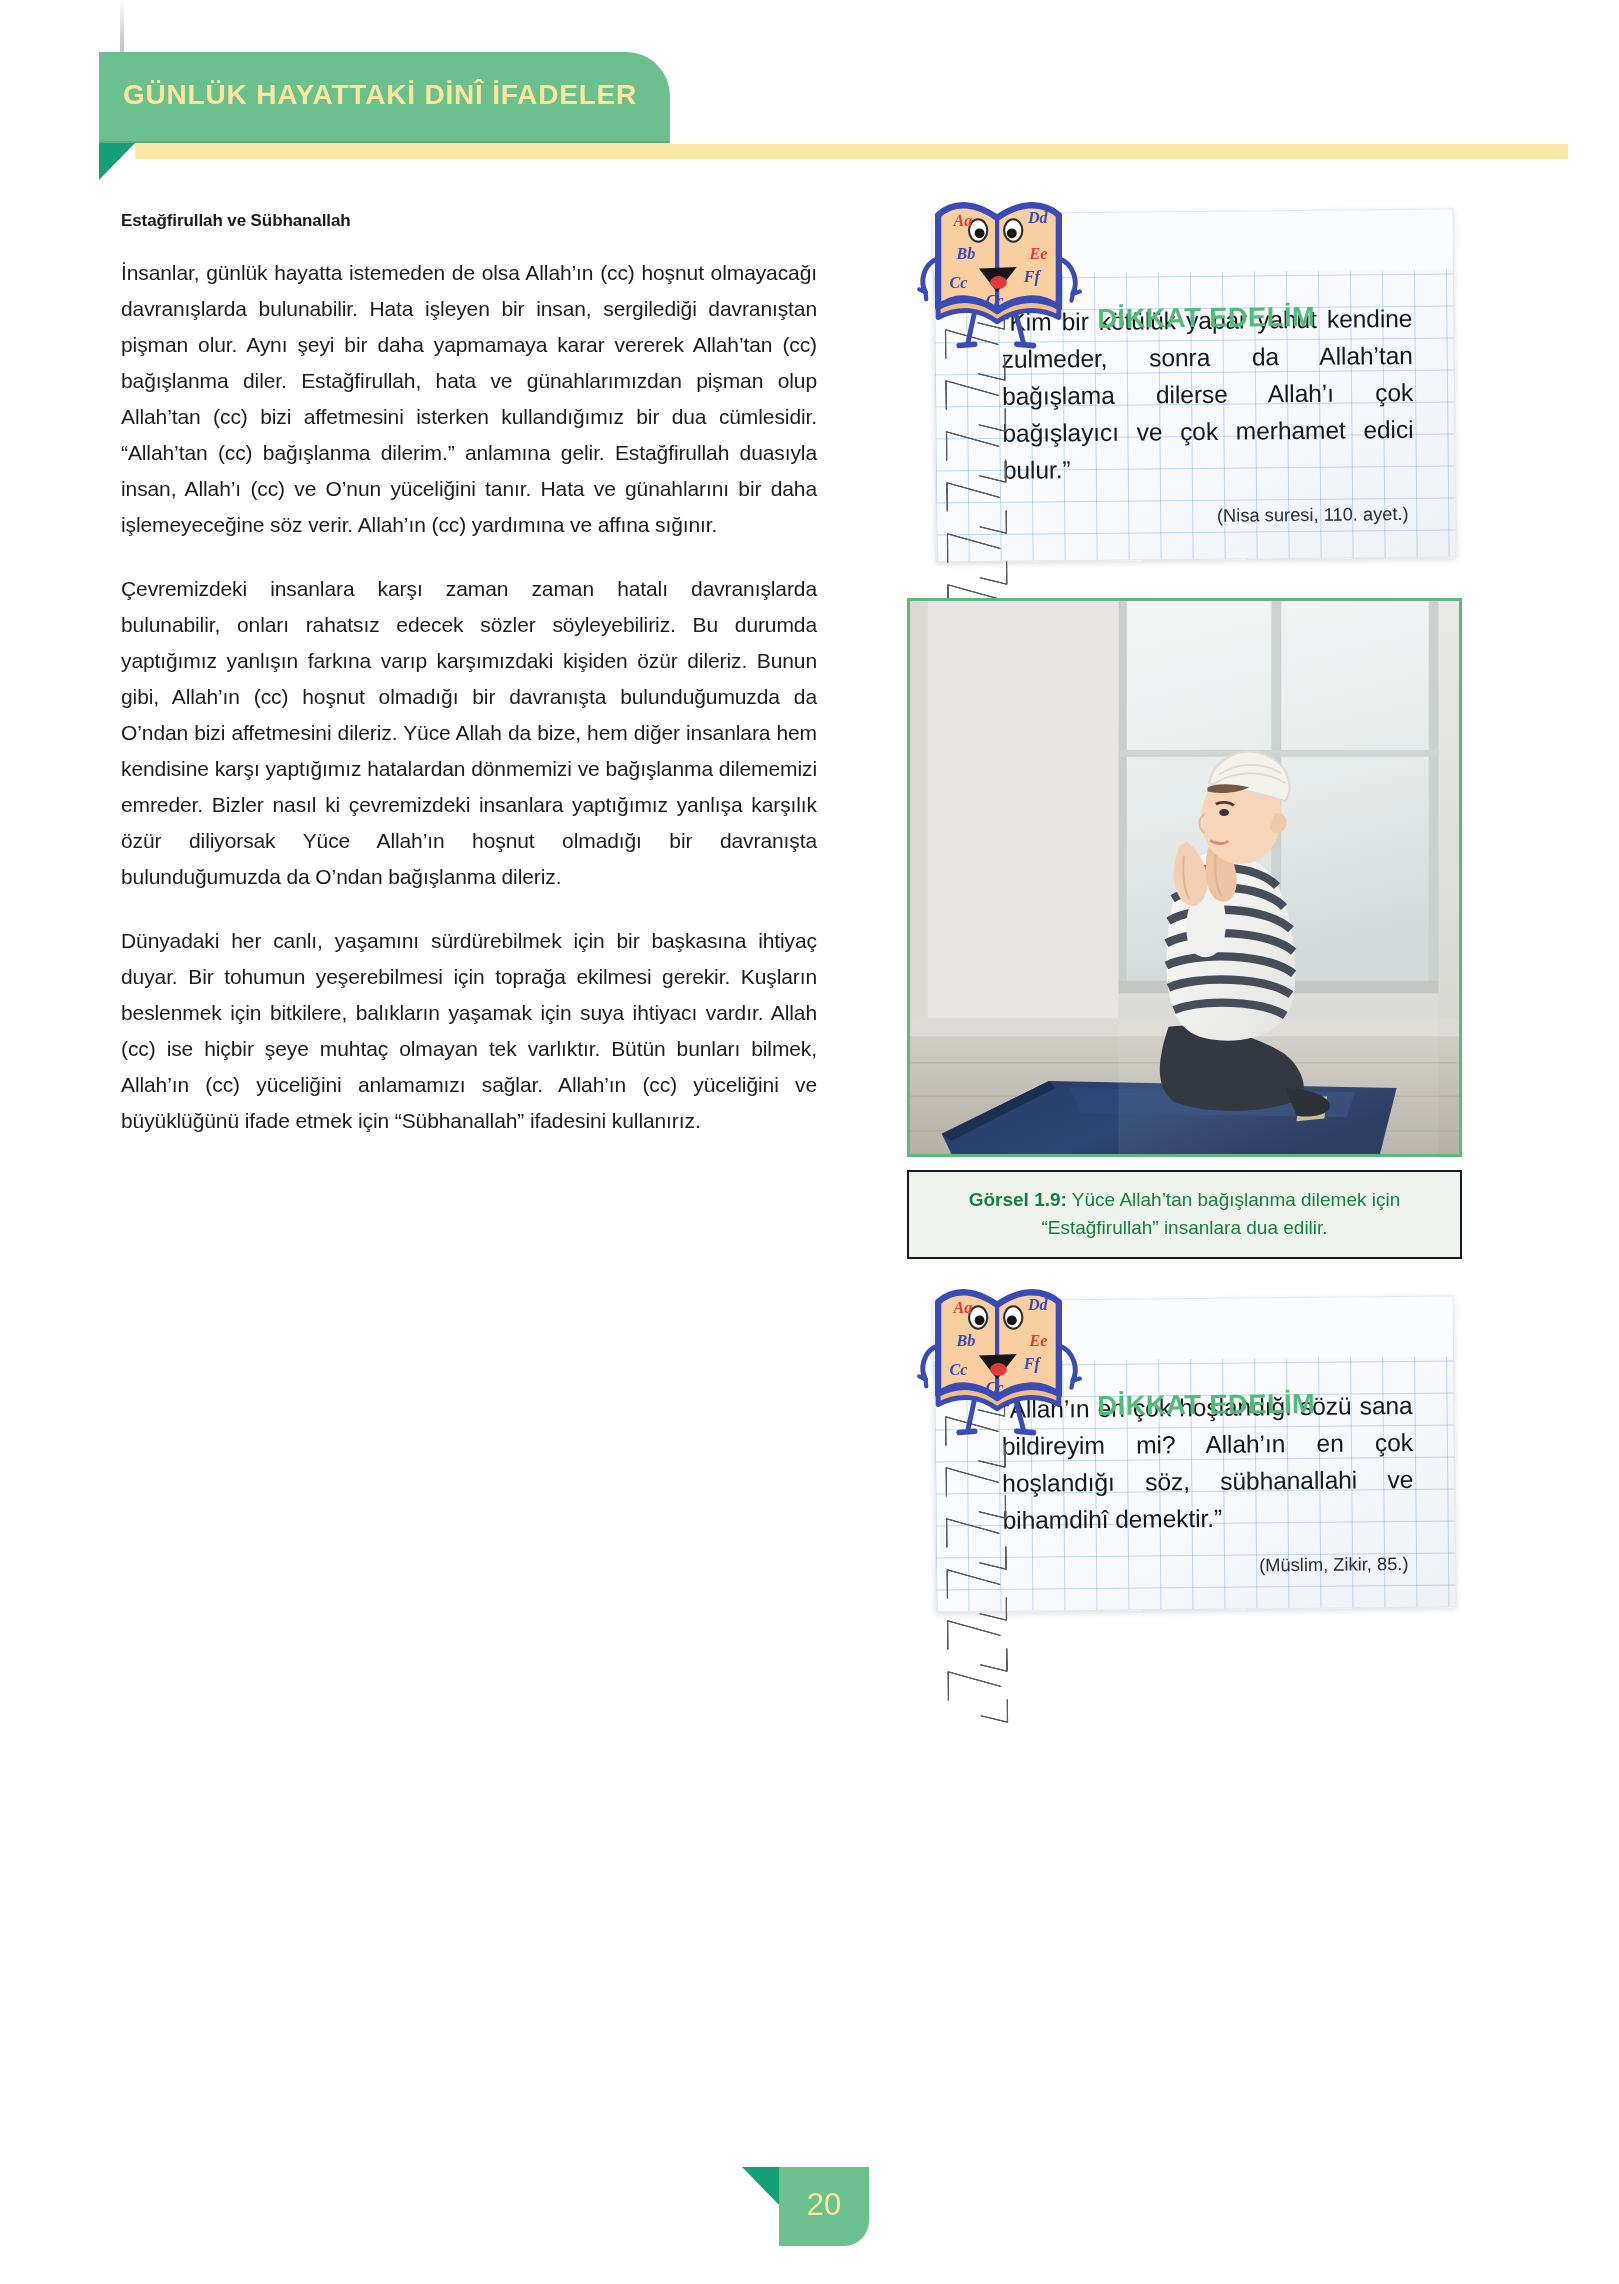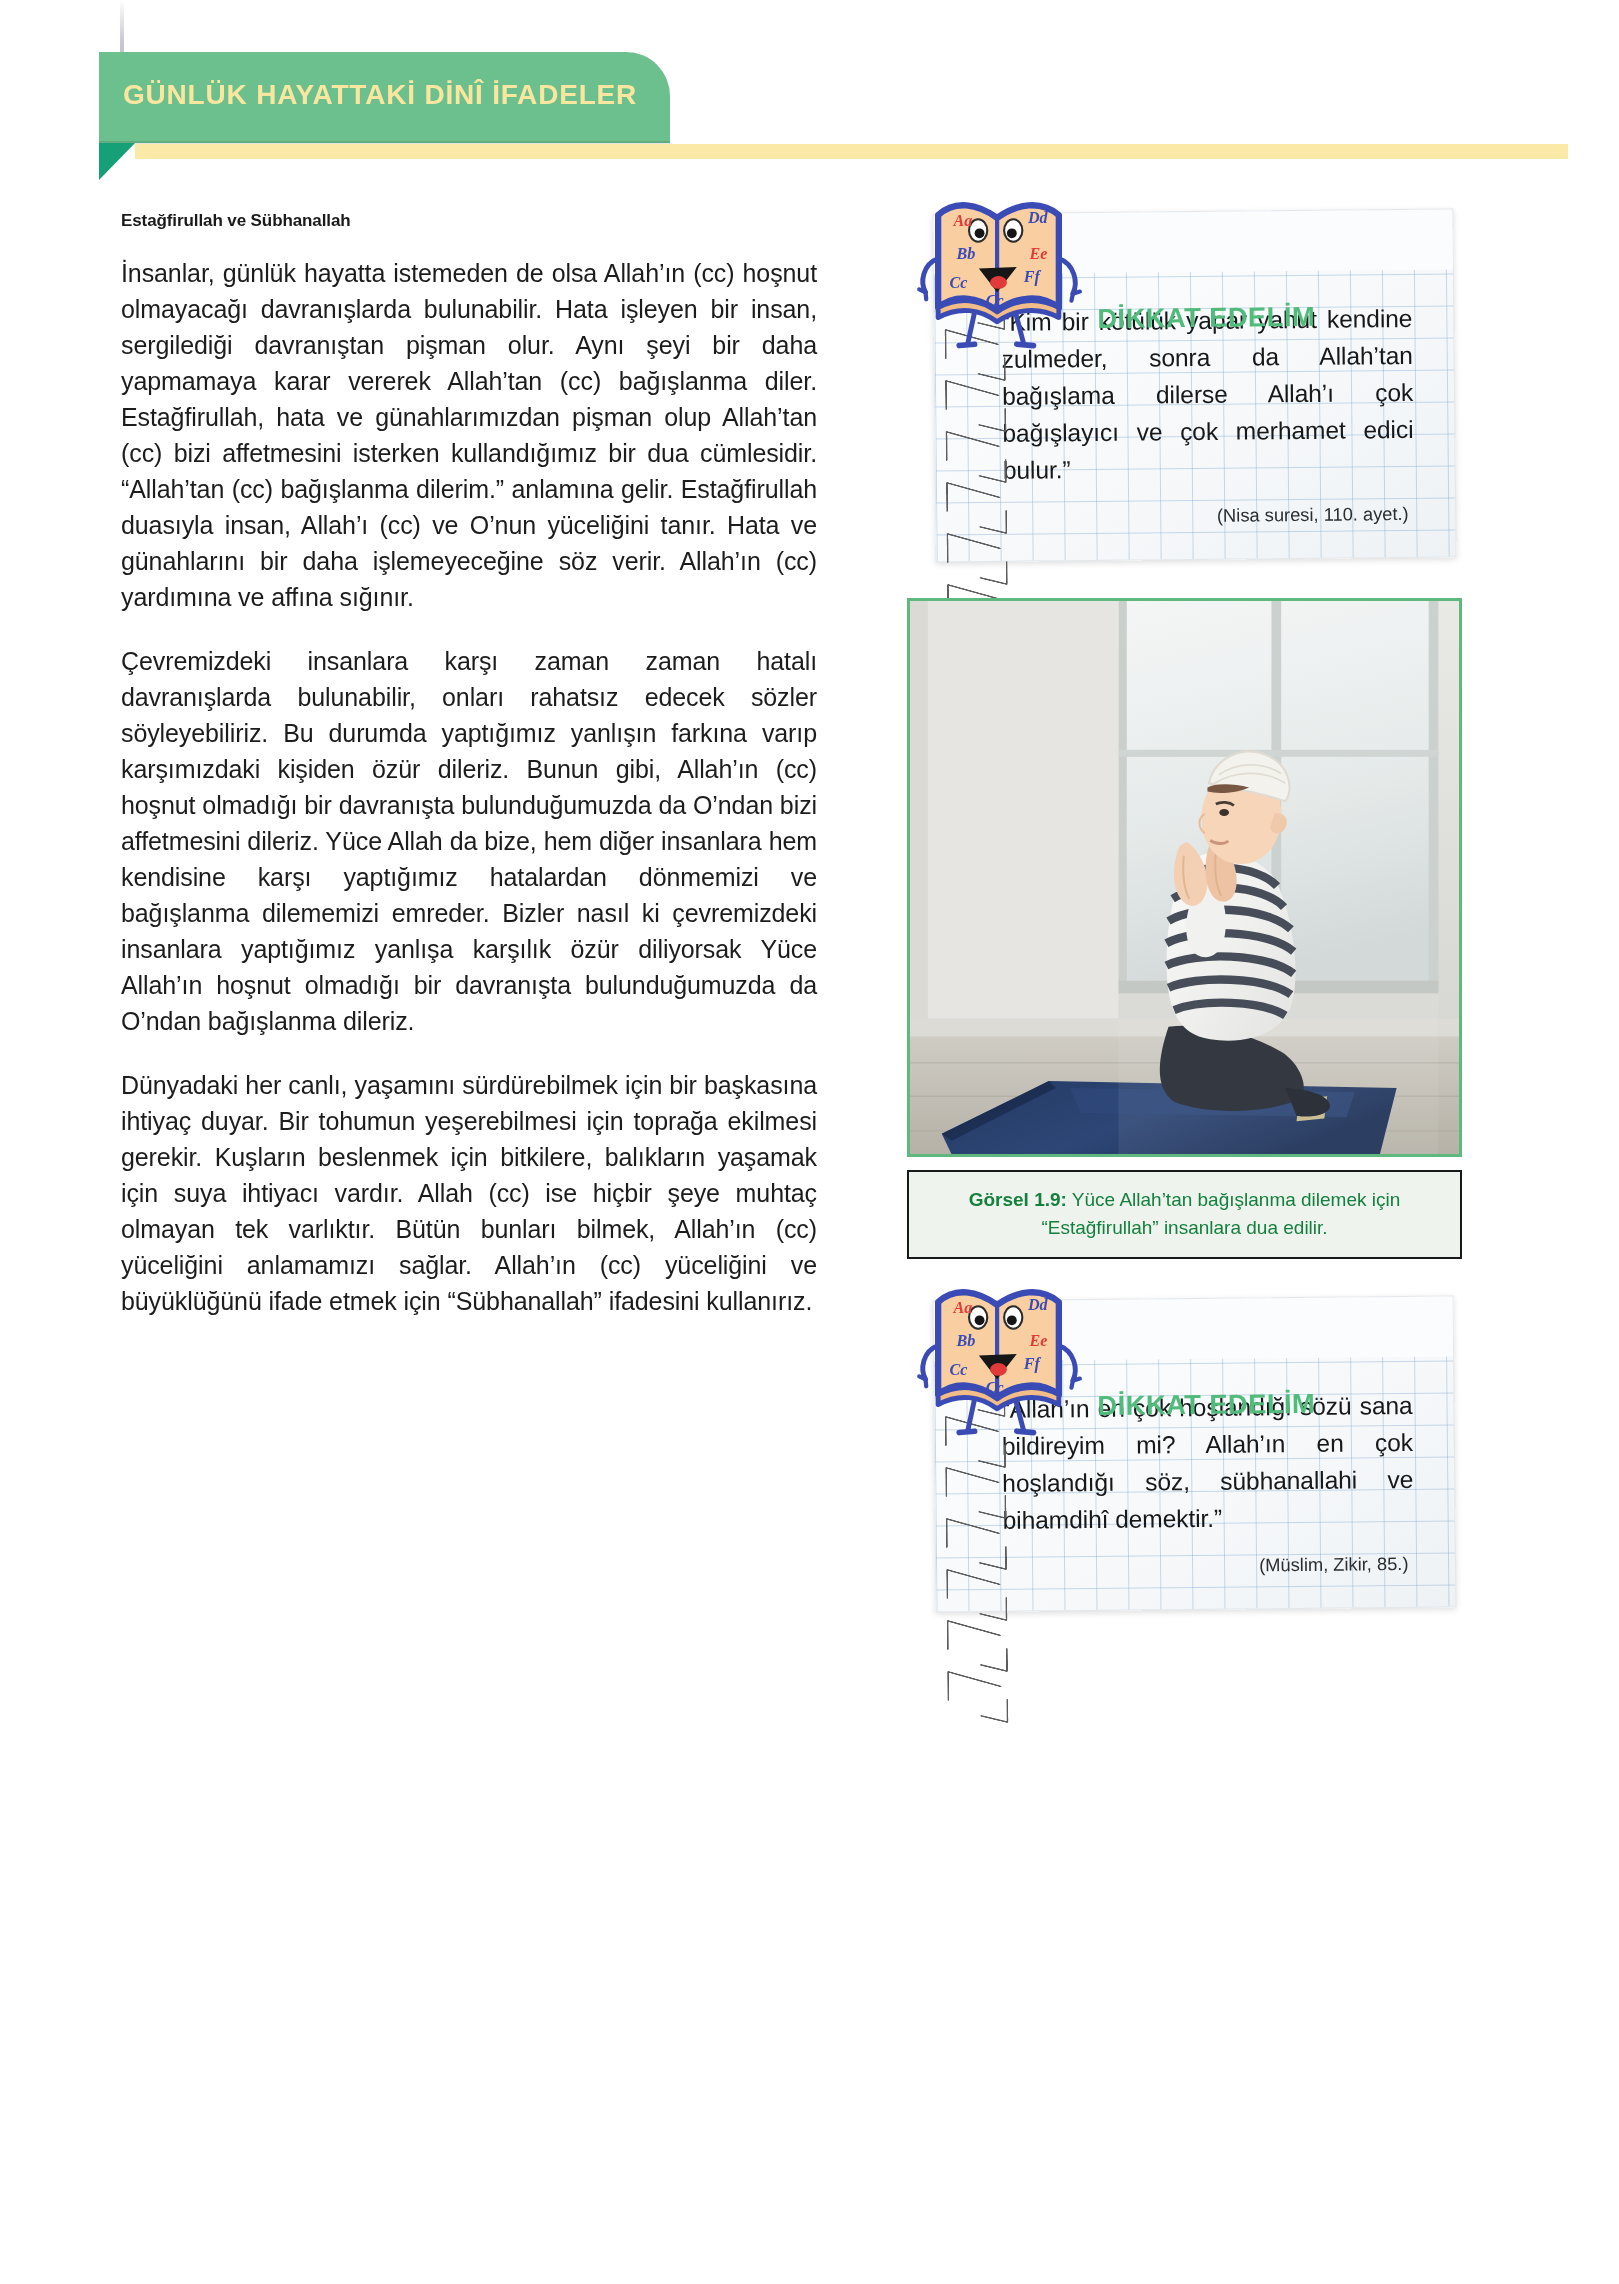--- a/index.html
+++ b/index.html
@@ -77,21 +77,21 @@
     width: 696px;
   }
   .section-title {
     font-size: 17px;
     font-weight: bold;
     color: #1a1a1a;
     letter-spacing: -0.1px;
     margin-bottom: 24px;
   }
   .body-par {
-    font-size: 25px;
+    font-size: 21px;
     line-height: 36px;
     color: #1c1c1c;
     text-align: justify;
     margin-bottom: 28px;
     letter-spacing: -0.1px;
     hyphens: manual;
   }
   .body-par:last-child { margin-bottom: 0; }
 
   
@@ -489,15 +489,20 @@
         <text x="66" y="92" font-family="Liberation Serif, serif" font-size="23" font-style="italic" font-weight="bold" fill="#3b4bb5">Bb</text>
         <text x="170" y="92" font-family="Liberation Serif, serif" font-size="23" font-style="italic" font-weight="bold" fill="#e03a3a">Ee</text>
         <text x="56" y="134" font-family="Liberation Serif, serif" font-size="23" font-style="italic" font-weight="bold" fill="#3b4bb5">Cc</text>
         <text x="162" y="126" font-family="Liberation Serif, serif" font-size="23" font-style="italic" font-weight="bold" fill="#3b4bb5">Ff</text>
         <text x="108" y="160" font-family="Liberation Serif, serif" font-size="23" font-style="italic" font-weight="bold" fill="#3b4bb5">Çç</text>
       </svg>
     </div>
 
   </div>
 
+  <div class="pg-wrap">
+    <div class="pg-fold"></div>
+    <div class="pg-badge"></div>
+    <div class="pg-num">20</div>
+  </div>
 
 </div>
 
 
 </body></html>

